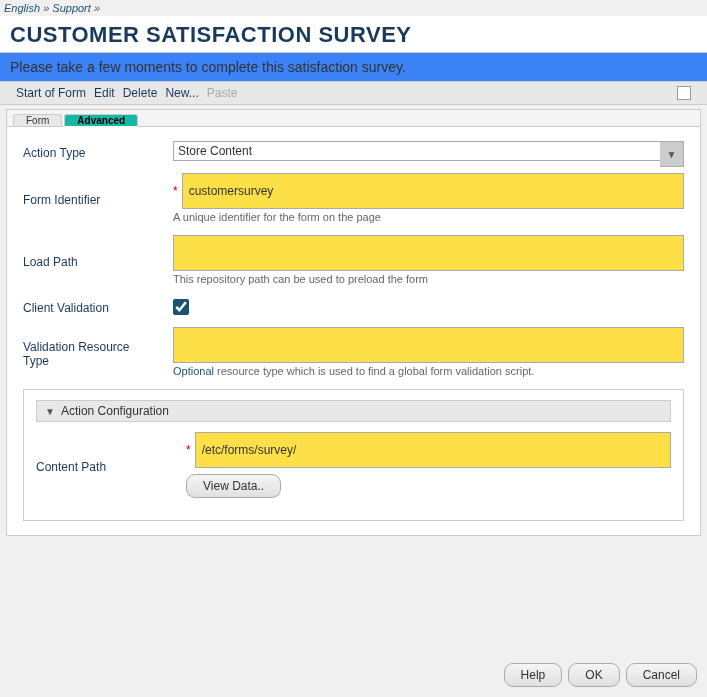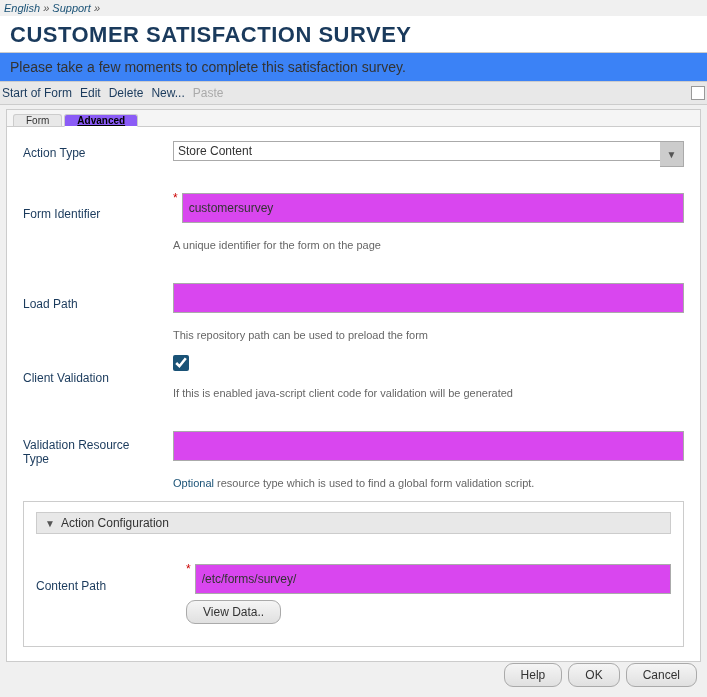--- a/index.html
+++ b/index.html
@@ -33,21 +33,21 @@
     .page-subtitle {
       font-size: 14px;
       color: #333;
       padding: 6px 10px;
       background: #3b82f6;
     }
     .toolbar {
       background: #e8e8e8;
       border-top: 1px solid #ccc;
       border-bottom: 1px solid #ccc;
-      padding: 4px 2px;
+      padding: 4px 16px;
       display: flex;
       align-items: center;
       gap: 8px;
       justify-content: center;
     }
     .toolbar-item {
       font-size: 12px;
       color: #1a3a5c;
       cursor: pointer;
     }
@@ -76,27 +76,26 @@
       padding: 0 12px;
       border: 1px solid #ccc;
       border-bottom: none;
       cursor: pointer;
       font-size: 10px;
       background: #e8e8e8;
       color: #333;
       border-radius: 3px 3px 0 0;
     }
     .tab.active {
-      background: #8b5cf6;
+      background: #14b8a6;
       font-weight: bold;
       color: #000;
       border-bottom: 1px solid #fff;
       margin-bottom: -1px;
       z-index: 1;
-      text-decoration: underline;
     }
     .form-body {
       padding: 14px 16px;
     }
     .form-row {
       display: flex;
       align-items: center;
       margin-bottom: 12px;
     }
     .form-label {
@@ -107,27 +106,26 @@
       padding-top: 4px;
       font-weight: normal;
     }
     .form-control-wrap {
       flex: 1;
       display: flex;
       flex-direction: column;
     }
     .form-input {
       width: 100%;
-      height: 30px;
+      height: 36px;
       border: 1px solid #aaa;
       padding: 2px 6px;
       font-size: 12px;
-      background: #d946ef;
-      color: #333;
-      margin-top: 20px;
+      background: #fde047;
+      color: #333;
     }
     .form-select {
       width: 100%;
       height: 20px;
       border: 1px solid #aaa;
       padding: 2px 4px;
       font-size: 12px;
       background: #fff;
       color: #333;
       appearance: none;
@@ -151,21 +149,21 @@
       display: flex;
       align-items: center;
       justify-content: center;
       pointer-events: none;
       font-size: 10px;
       color: #555;
     }
     .hint-text {
       font-size: 11px;
       color: #666;
-      margin-top: 16px;
+      margin-top: 2px;
     }
     .checkbox-input {
       width: 16px;
       height: 16px;
       accent-color: #1a5276;
       margin-top: 2px;
     }
     .section-header {
       display: flex;
       align-items: center;
@@ -276,21 +274,20 @@
         <div class="form-control-wrap">
           <input type="text" class="form-input" style="">
           <div class="hint-text">This repository path can be used to preload the form</div>
         </div>
       </div>
 
       <div class="form-row">
         <div class="form-label">Client Validation</div>
         <div class="form-control-wrap">
           <input type="checkbox" class="checkbox-input" checked="" style="">
-          <div class="hint-text">If this is enabled java-script client code for validation will be generated</div>
         </div>
       </div>
 
       <div class="form-row">
         <div class="form-label" style="white-space: pre-line;">Validation Resource
 Type</div>
         <div class="form-control-wrap">
           <input type="text" class="form-input" style="">
           <div class="hint-text">
             <span style="color:#1a5276;">Optional</span><span> resource type which is used to find a global form validation script.</span>

